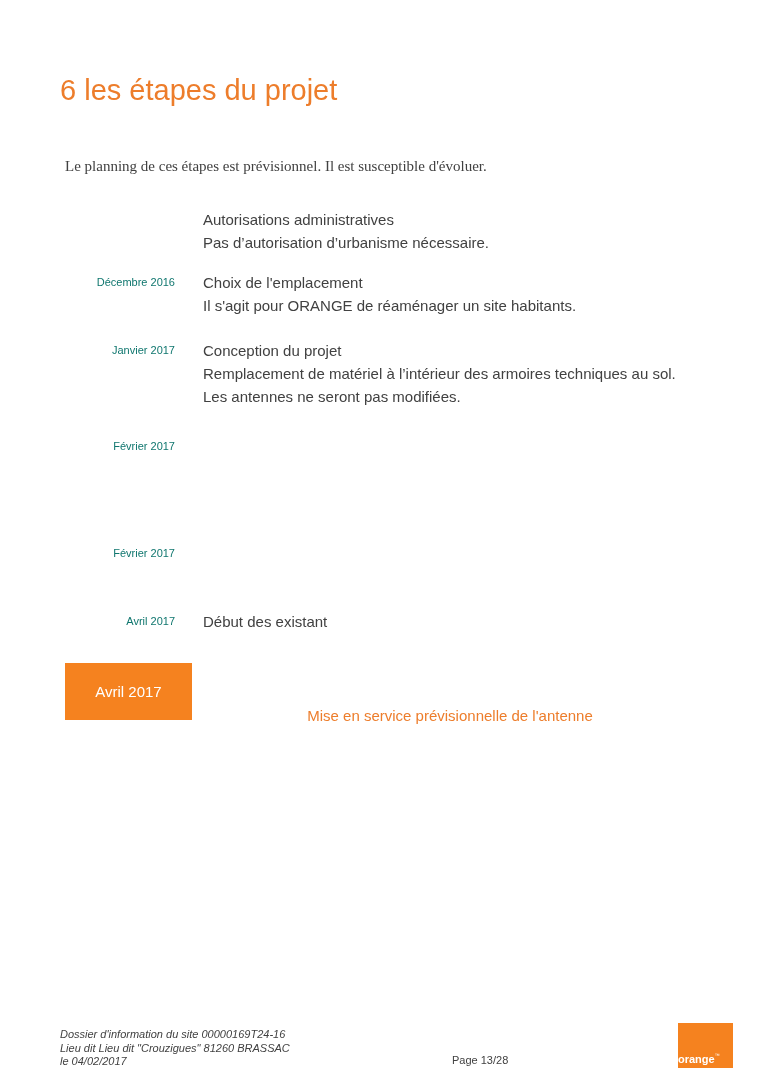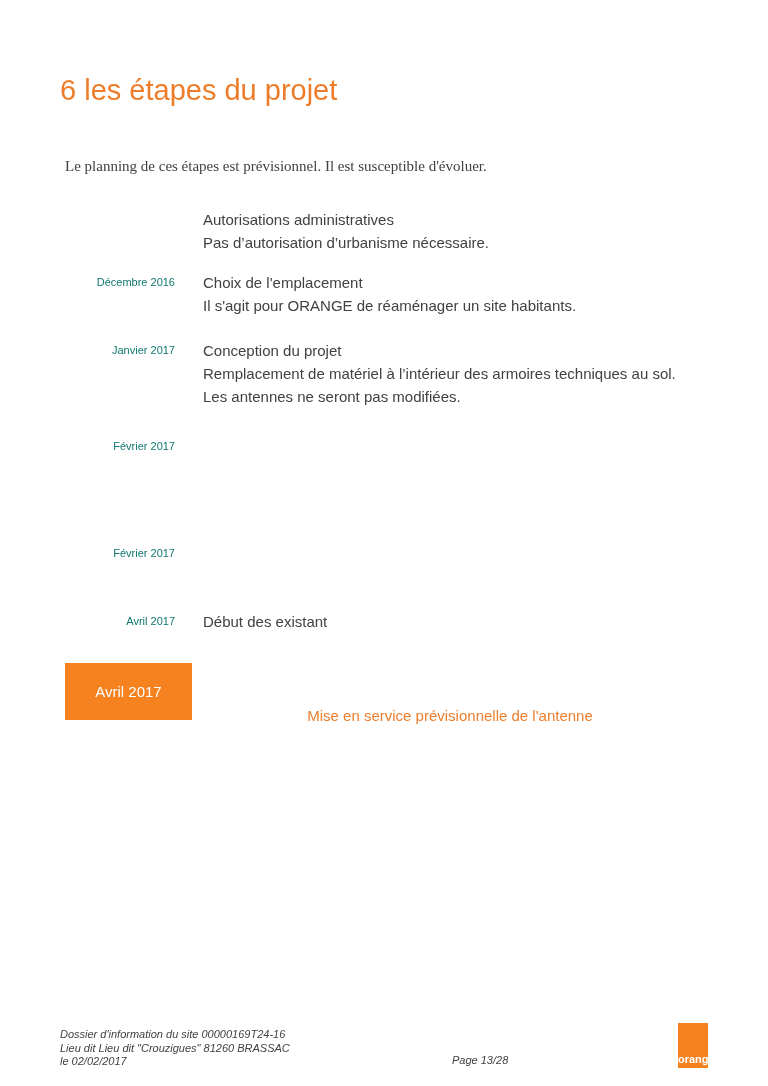--- a/index.html
+++ b/index.html
@@ -93,28 +93,27 @@
     font-style: italic;
     line-height: 13.5px;
     color: #414141;
     white-space: pre-line;
   }
   .footer-page {
     position: absolute;
     left: 452px;
     top: 1054px;
     font-size: 11px;
-    font-style: italic;
     color: #414141;
   }
   .logo {
     position: absolute;
     left: 678px;
     top: 1023px;
-    width: 30px;
+    width: 55px;
     height: 45px;
     background: #F5821F;
     display: flex;
     align-items: flex-end;
     justify-content: flex-start;
     padding-bottom: 3px;
     box-sizing: border-box;
   }
   .logo-word {
     color: #ffffff;
@@ -171,21 +170,21 @@
     <div class="t-desc">Début des existant</div>
   </div>
 
   <div class="hl-box">
     <span>Avril 2017</span>
   </div>
   <div class="hl-text">Mise en service prévisionnelle de l'antenne</div>
 
   <div class="footer-doc">Dossier d'information du site 00000169T24-16
 Lieu dit Lieu dit "Crouzigues" 81260 BRASSAC
-le 02/02/2017</div>
+le 04/02/2017</div>
   <div class="footer-page">Page 13/28</div>
 
   <div class="logo">
     <span class="logo-word">orange</span>
     <span class="logo-tm">™</span>
   </div>
 
 </div>
 
 </body></html>

